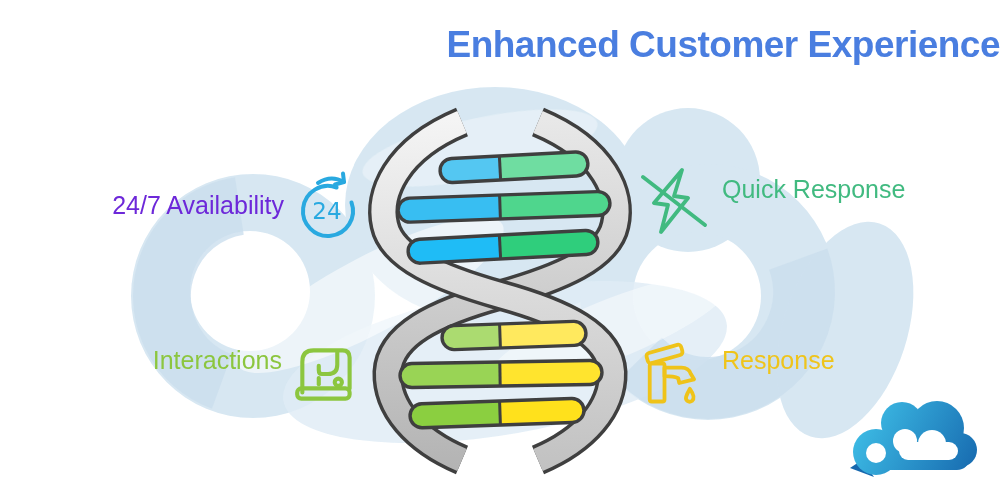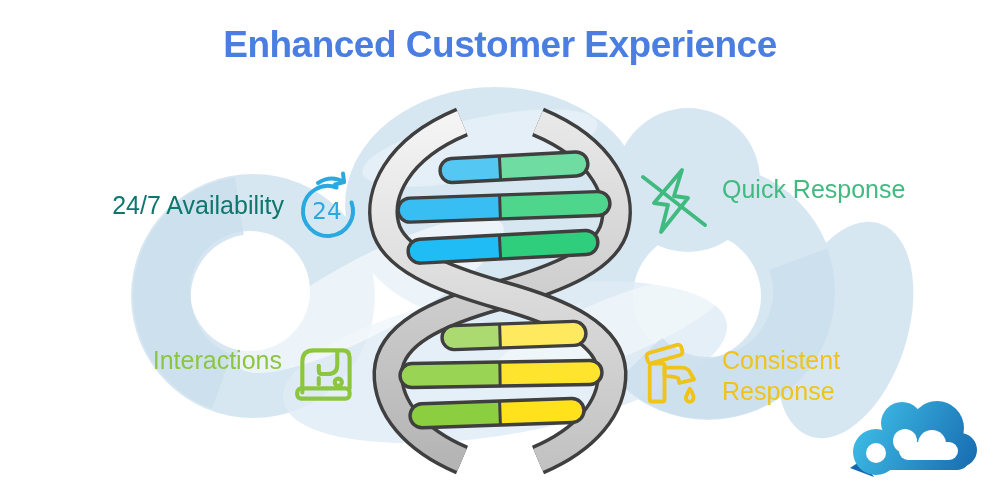--- a/index.html
+++ b/index.html
@@ -2,26 +2,26 @@
 <html><head>
 <meta charset="utf-8">
 <style>
   html,body{margin:0;padding:0;background:#fff;}
   #canvas{
     position:relative;width:1000px;height:500px;overflow:hidden;background:#fff;
     font-family:"Liberation Sans","DejaVu Sans",sans-serif;
   }
   #bg-svg{position:absolute;left:0;top:0;width:1000px;height:500px;}
   .page-title{
-    position:absolute;left:0;top:24px;width:1000px;text-align:center;
+    position:absolute;left:0;top:24px;width:1000px;text-align:right;
     font-size:37px;font-weight:bold;color:#4A7EE0;letter-spacing:-0.5px;
   }
   .feature{position:absolute;font-size:25px;line-height:31px;}
   .feature .ln{display:block;}
-  .feature-availability{left:40px;top:190px;width:244px;text-align:right;color:#0f766e;}
+  .feature-availability{left:40px;top:190px;width:244px;text-align:right;color:#6d28d9;}
   .feature-quick{left:722px;top:174px;width:210px;text-align:left;color:#41BA80;}
   .feature-personalized{left:40px;top:345px;width:242px;text-align:right;color:#8CC63F;}
   .feature-consistent{left:722px;top:345px;width:210px;text-align:left;color:#EFC41A;}
   .icon-abs{position:absolute;}
   #icon-24{left:293px;top:171px;}
   #icon-flash{left:636px;top:164px;}
   #icon-sewing{left:290px;top:337px;}
   #icon-faucet{left:636px;top:335px;}
 </style>
 </head>
@@ -128,21 +128,20 @@
   <div class="feature feature-availability">
     <span class="ln">24/7 Availability</span>
   </div>
   <div class="feature feature-quick">
     <span class="ln">Quick Response</span>
   </div>
   <div class="feature feature-personalized">
     <span class="ln">Interactions</span>
   </div>
   <div class="feature feature-consistent">
-    <span class="ln">Consistent</span>
     <span class="ln">Response</span>
   </div>
 
   <svg id="icon-24" class="icon-abs" width="70" height="70" viewBox="0 0 70 70">
     <g fill="none" stroke="#29A9E0" stroke-width="4" stroke-linecap="round" stroke-linejoin="round">
       <path d="M 58.5,31.5 A 25,25 0 1 1 43.6,16.5"></path>
       <path d="M 25,12 Q 38,3.5 51,11"></path>
       <path d="M 51,11 L 50,2.5 M 51,11 L 42,13.5"></path>
     </g>
     <text x="34" y="48" text-anchor="middle" font-size="23" font-family="DejaVu Sans, sans-serif" fill="#29A9E0">24</text>

